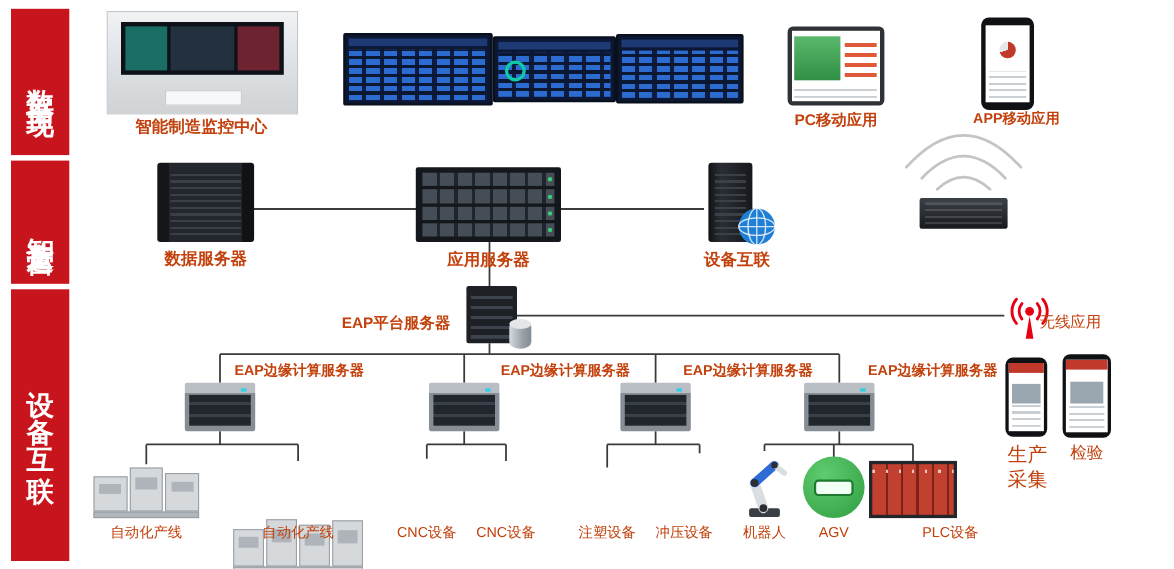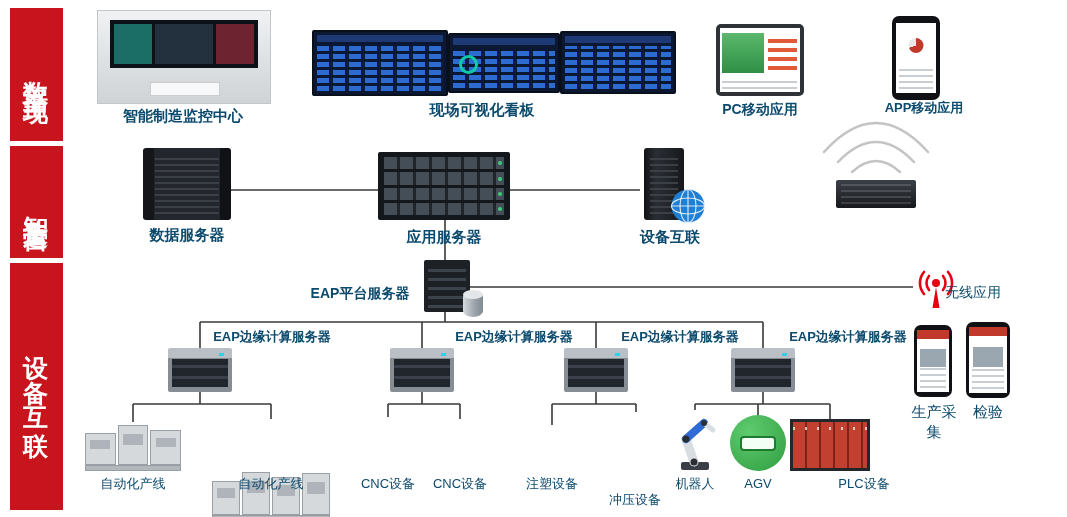--- a/index.html
+++ b/index.html
@@ -10,21 +10,21 @@
   
   .side-bar{position:absolute;left:10px;width:53px;background:#c8151d;color:#fff;
     display:flex;align-items:center;justify-content:center;
     writing-mode:vertical-rl;text-orientation:upright;
     font-weight:bold;font-size:25px;}
   .sp1{letter-spacing:7px;}
   .sp2{letter-spacing:3px;}
   .sp3{letter-spacing:26px;}
 
   
-  .lbl{position:absolute;color:#0c4a6e;text-align:center;line-height:1.3;}
+  .lbl{position:absolute;color:#c2410c;text-align:center;line-height:1.3;}
   .lbl.b{font-weight:bold;font-size:15px;}
   .lbl.m{font-weight:bold;font-size:13px;}
   .lbl.r{font-weight:normal;font-size:13px;}
   .lbl.rr{font-weight:normal;font-size:14px;}
 
   
   .mon{background:linear-gradient(180deg,#f0f2f4,#d8dcdf 70%,#cfd3d6);border:1px solid #c3c7ca;}
   .mon-screen{position:absolute;left:12px;right:12px;top:9px;height:48px;background:#0d1218;display:flex;gap:3px;padding:4px;box-sizing:border-box;}
   .ms1{flex:1;background:#1b6e66;}
   .ms2{flex:1.5;background:#23303d;}
@@ -149,21 +149,20 @@
   </div>
   <div class="dash" style="left:448px;top:33px;width:108px;height:56px;">
     <div class="dash-top"></div>
     <div class="dash-body"></div>
     <div class="dash-ring"></div>
   </div>
   <div class="dash" style="left:560px;top:31px;width:112px;height:59px;">
     <div class="dash-top"></div>
     <div class="dash-body"></div>
   </div>
-  <div class="lbl b" style="left:372px;top:100px;width:220px;">现场可视化看板</div>
 
   <div class="abs tablet" style="left:716px;top:24px;width:88px;height:72px;">
     <div class="tab-screen">
       <div class="tab-green"></div>
       <div class="tab-bars"></div>
       <div class="tab-lines"></div>
     </div>
   </div>
   <div class="lbl b" style="left:706px;top:100px;width:108px;font-size:14px;">PC移动应用</div>
 
@@ -275,35 +274,35 @@
 
   <div class="abs plc" style="left:790px;top:419px;width:80px;height:52px;">
     <div class="plc-mods"></div>
   </div>
 
   <div class="lbl r" style="left:88px;top:476px;width:90px;">自动化产线</div>
   <div class="lbl r" style="left:226px;top:476px;width:90px;">自动化产线</div>
   <div class="lbl r" style="left:343px;top:476px;width:90px;">CNC设备</div>
   <div class="lbl r" style="left:415px;top:476px;width:90px;">CNC设备</div>
   <div class="lbl r" style="left:507px;top:476px;width:90px;">注塑设备</div>
-  <div class="lbl r" style="left:590px;top:476px;width:90px;margin-top:16px;">冲压设备</div>
+  <div class="lbl r" style="left:577px;top:476px;width:90px;">冲压设备</div>
   <div class="lbl r" style="left:650px;top:476px;width:90px;">机器人</div>
   <div class="lbl r" style="left:713px;top:476px;width:90px;">AGV</div>
   <div class="lbl r" style="left:819px;top:476px;width:90px;">PLC设备</div>
 
   <div class="abs phone" style="left:914px;top:325px;width:38px;height:72px;padding:5px 3px;">
     <div class="ph-screen">
       <div class="ph-head"></div>
       <div class="ph-img"></div>
       <div class="ph-lines"></div>
     </div>
   </div>
   <div class="abs phone" style="left:966px;top:322px;width:44px;height:76px;padding:5px 3px;">
     <div class="ph-screen">
       <div class="ph-head"></div>
       <div class="ph-img"></div>
       <div class="ph-lines"></div>
     </div>
   </div>
-  <div class="lbl rr" style="left:910px;top:402px;width:48px;font-size:15px;">生产采集</div>
+  <div class="lbl rr" style="left:910px;top:402px;width:48px;font-size:18px;">生产采集</div>
   <div class="lbl rr" style="left:966px;top:402px;width:44px;font-size:15px;">检验</div>
 
 </div>
 
 </body></html>

